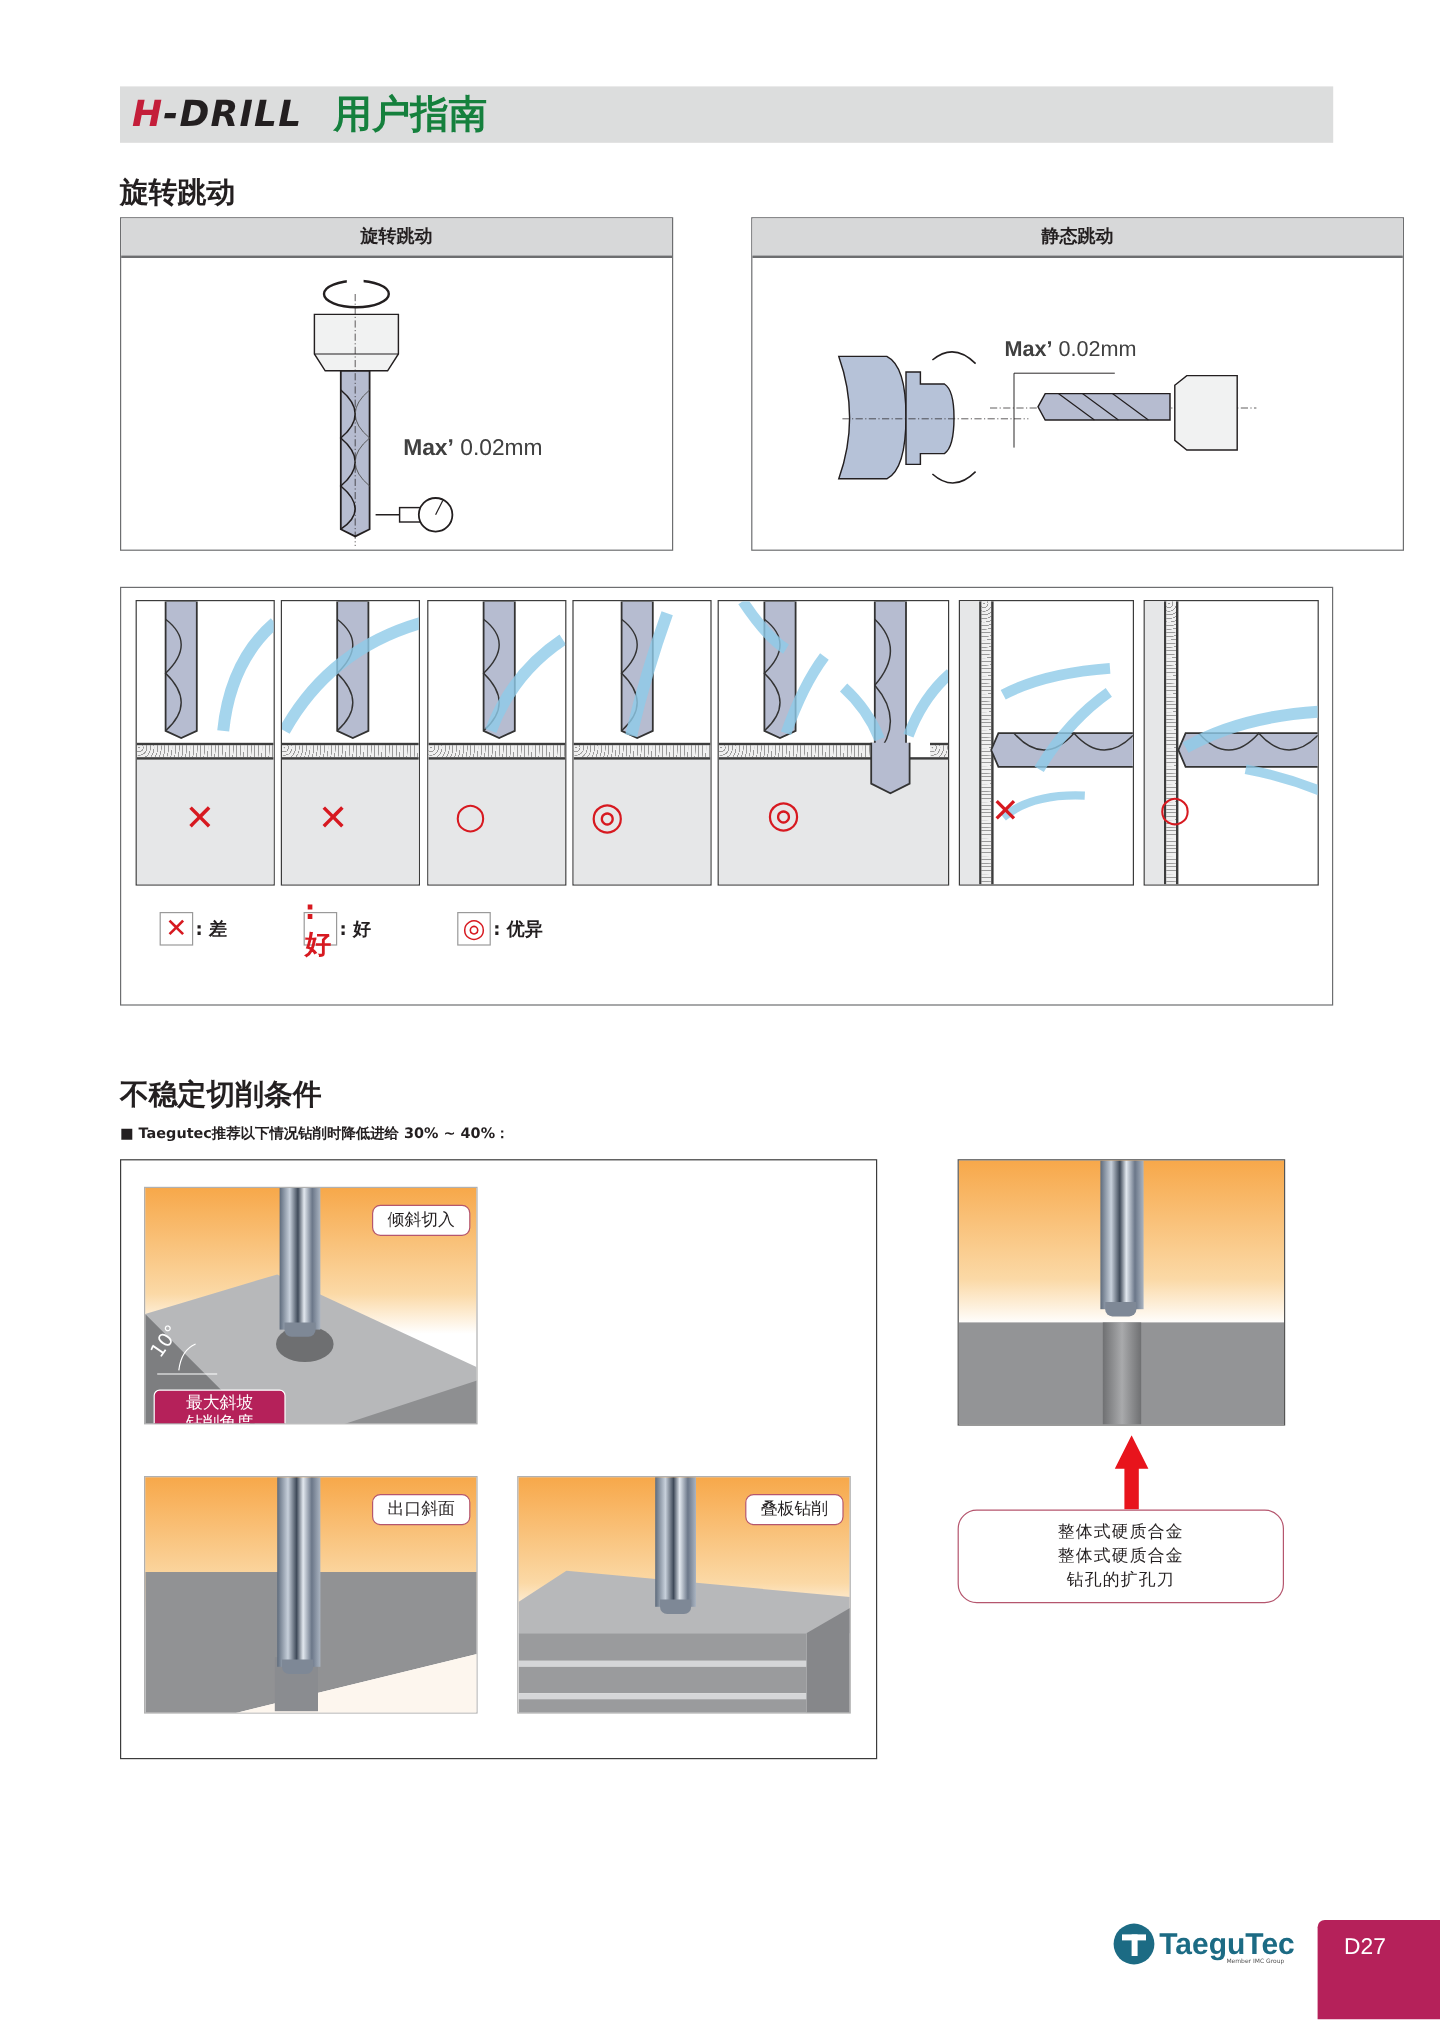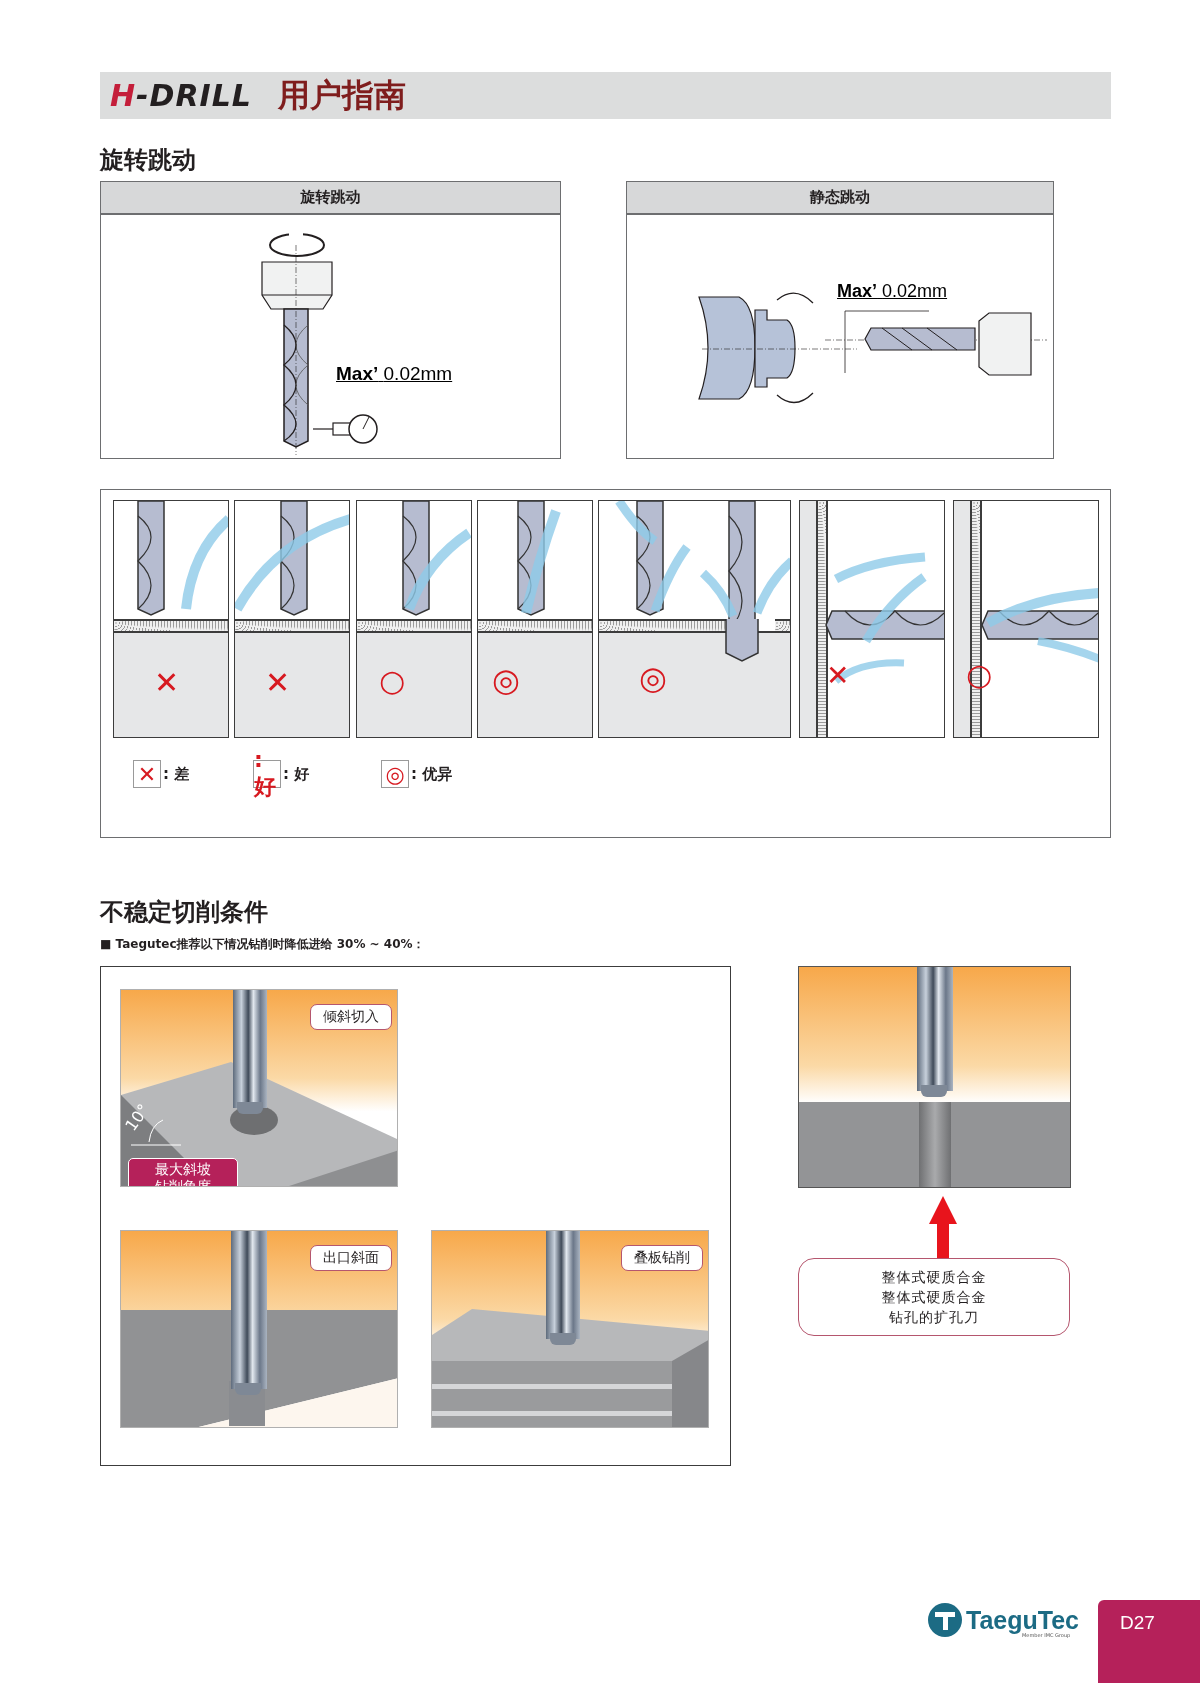--- a/index.html
+++ b/index.html
@@ -3,30 +3,30 @@
 <meta charset="utf-8">
 <style>
   * { box-sizing: border-box; margin: 0; padding: 0; }
   html, body { width: 1200px; height: 1683px; background: #ffffff; font-family: "DejaVu Sans", "Liberation Sans", sans-serif; color: #231f20; overflow: hidden; }
   .page { position: relative; width: 1200px; height: 1683px; }
 
   
   .header-band { position: absolute; left: 100px; top: 72px; width: 1011px; height: 47px; background: #dcdddd; display: flex; align-items: center; padding-left: 10px; }
   .brand { font-family: "DejaVu Sans", sans-serif; font-weight: bold; font-style: italic; font-size: 30px; letter-spacing: 1px; color: #231f20; }
   .brand .h { color: #c41e3a; }
-  .header-title { font-weight: bold; font-size: 32px; margin-left: 26px; color: #7f1d1d; }
+  .header-title { font-weight: bold; font-size: 32px; margin-left: 26px; color: #15803d; }
 
   .section-title { position: absolute; left: 100px; font-weight: bold; font-size: 24px; color: #231f20; }
 
   
   .panel { position: absolute; border: 1px solid #6d6e70; background: #fff; }
   .panel-head { height: 33px; background: #d7d8d9; border-bottom: 2px solid #6d6e70; display: flex; align-items: center; justify-content: center; font-weight: bold; font-size: 15px; color: #231f20; }
   .panel-body { position: relative; }
 
-  .max-label { position: absolute; font-family: "Liberation Sans", sans-serif; font-size: 19px; color: #000000; text-decoration: underline; }
+  .max-label { position: absolute; font-family: "Liberation Sans", sans-serif; font-size: 19px; color: #404040; }
   .max-label b { font-weight: bold; }
 
   
   .cell { position: absolute; border: 1.5px solid #3c3c3c; background: #fff; overflow: hidden; }
   .cell .work { position: absolute; left: 0; right: 0; bottom: 0; background: #e6e7e8; border-top: 2px solid #3c3c3c; }
   .cell .layer { position: absolute; left: 0; right: 0; height: 12px; background: repeating-radial-gradient(circle at 2px 2px, #9a9a9a 0 0.6px, #f0f0f0 0.8px 3px); border-top: 2px solid #3c3c3c; }
   .mark { position: absolute; color: #d71920; }
 
   .legend-item { position: absolute; display: flex; align-items: center; font-weight: bold; font-size: 15px; }
   .legend-box { width: 28px; height: 28px; border: 1px solid #9a9a9a; display: flex; align-items: center; justify-content: center; margin-right: 2px; }
@@ -76,21 +76,21 @@
         <line x1="195" y1="30" x2="195" y2="240" stroke="#231f20" stroke-width="0.6" stroke-dasharray="6,2,1,2"></line>
         <line x1="212" y1="214" x2="232" y2="214" stroke="#231f20" stroke-width="1.2"></line>
         <rect x="232" y="208" width="18" height="12" fill="#fff" stroke="#231f20" stroke-width="1.2"></rect>
         <circle cx="262" cy="214" r="14" fill="#fff" stroke="#231f20" stroke-width="1.5"></circle>
         <line x1="262" y1="214" x2="268" y2="202" stroke="#231f20" stroke-width="1"></line>
       </svg>
       <div class="max-label" style="left:235px; top:148px;"><b>Max’</b> <span>0.02mm</span></div>
     </div>
   </div>
 
-  <div class="panel" style="left:626px; top:181px; width:428px; height:278px;">
+  <div class="panel" style="left:626px; top:181px; width:544px; height:278px;">
     <div class="panel-head">静态跳动</div>
     <div class="panel-body" style="height:243px;">
       <svg width="484" height="243">
         <path d="M72,82 L112,82 Q128,90 128,132 Q128,176 112,184 L72,184 Q90,133 72,82 Z" fill="#b6c2d8" stroke="#231f20" stroke-width="1.2"></path>
         <path d="M128,95 L140,95 L140,105 L160,105 Q168,110 168,133 Q168,158 160,163 L140,163 L140,172 L128,172 Z" fill="#b6c2d8" stroke="#231f20" stroke-width="1.2"></path>
         <path d="M150,85 Q168,70 186,88" fill="none" stroke="#231f20" stroke-width="1.3"></path>
         <path d="M150,180 Q168,196 186,178" fill="none" stroke="#231f20" stroke-width="1.3"></path>
         <line x1="75" y1="134" x2="230" y2="134" stroke="#231f20" stroke-width="0.6" stroke-dasharray="6,2,1,2"></line>
         <line x1="198" y1="125" x2="420" y2="125" stroke="#231f20" stroke-width="0.6" stroke-dasharray="6,2,1,2"></line>
         <polyline points="218,158 218,96 302,96" fill="none" stroke="#231f20" stroke-width="0.8"></polyline>

